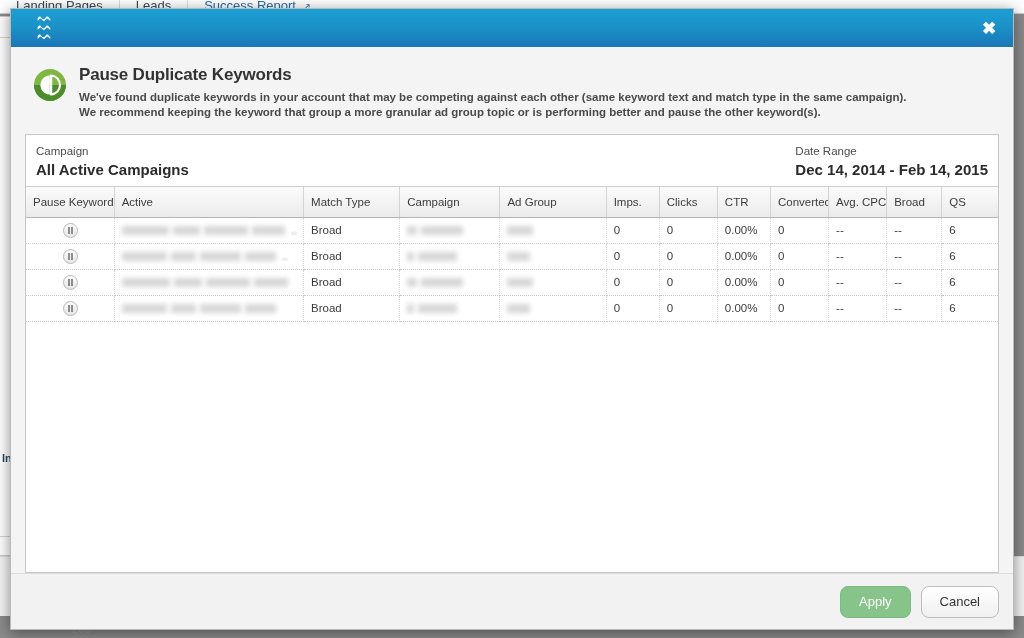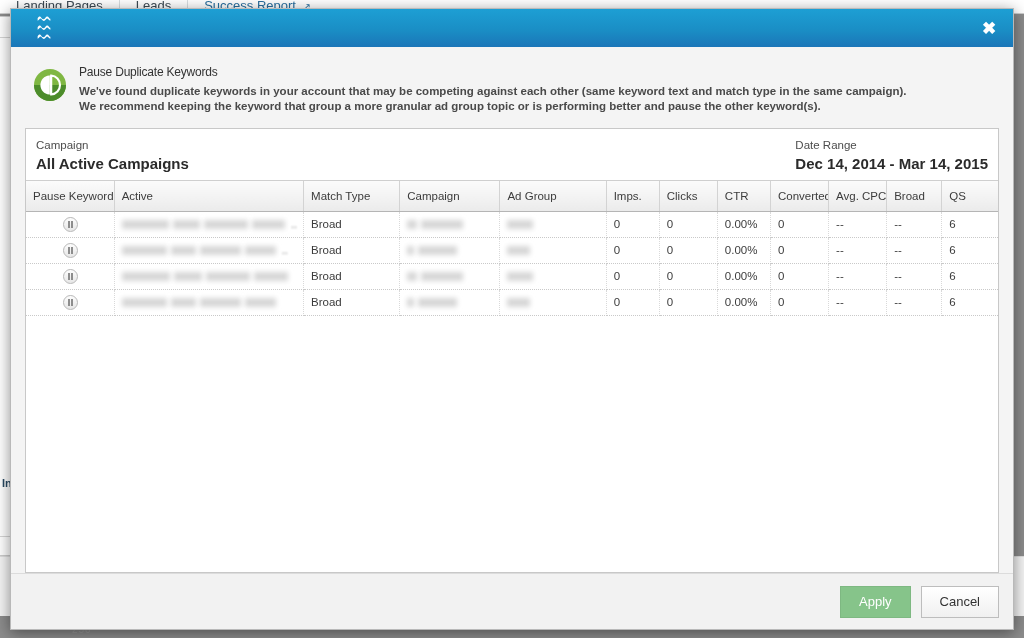--- a/index.html
+++ b/index.html
@@ -103,21 +103,21 @@
   
   #heading-block {
     display: flex; align-items: flex-start;
     margin: 2px 0 14px 8px;
   }
   #heading-icon {
     flex: 0 0 auto; margin-right: 12px; margin-top: 3px;
   }
   #heading-text { flex: 1 1 auto; }
   #dialog-title {
-    font-size: 12px; font-weight: normal; color: #333333;
+    font-size: 17px; font-weight: bold; color: #333333;
     margin: 0 0 5px 0; letter-spacing: -0.2px;
   }
   .dialog-desc-line {
     font-size: 11.5px; font-weight: bold; color: #4a4a4a;
     line-height: 15px;
   }
 
   
   #content-card {
     flex: 1 1 auto;
@@ -213,21 +213,21 @@
     background: #f2f2f2;
     border-top: 1px solid #dcdcdc;
     display: flex; align-items: center; justify-content: flex-end;
     padding-right: 14px;
     gap: 10px;
   }
   .btn {
     font-family: "Liberation Sans", sans-serif;
     font-size: 13px;
     padding: 7px 18px;
-    border-radius: 0;
+    border-radius: 8px;
     cursor: pointer;
     line-height: 16px;
   }
   #apply-button {
     background: #86c48a;
     border: 1px solid #7eb882;
     color: #ffffff;
   }
   #cancel-button {
     background: linear-gradient(to bottom, #ffffff 0%, #f0f0f0 100%);
@@ -250,21 +250,21 @@
     <div class="bg-nav-item link">
       <span>Success Report</span>
       <span class="bg-ext-icon">↗</span>
     </div>
   </div>
 
   <div class="bg-panel" id="bg-left-panel">
     <div id="bg-left-panel-inner"></div>
   </div>
 
-  <div class="bg-text-frag" style="left:2px; top:477px;">In</div>
+  <div class="bg-text-frag" style="left:2px; top:452px;">In</div>
 
   <div id="bg-footer-strip"></div>
   <div id="bg-bottom-label">250</div>
 </div>
 
 <div id="modal">
 
   <div id="modal-titlebar">
     <div id="brand-logo">
       <svg class="wave-row" viewBox="0 0 42 22" xmlns="http://www.w3.org/2000/svg" aria-hidden="true">
@@ -301,21 +301,21 @@
 
     <div id="content-card">
 
       <div id="meta-bar">
         <div class="meta-group">
           <div class="meta-label">Campaign</div>
           <div class="meta-value">All Active Campaigns</div>
         </div>
         <div class="meta-group right">
           <div class="meta-label">Date Range</div>
-          <div class="meta-value">Dec 14, 2014 - Mar 14, 2015</div>
+          <div class="meta-value">Dec 14, 2014 - Feb 14, 2015</div>
         </div>
       </div>
 
       <div id="table-wrap">
         <table id="kw-table">
           <colgroup id="kw-colgroup">
               <col style="width: 88px;">
               <col style="width: 189px;">
               <col style="width: 96px;">
               <col style="width: 100px;">

